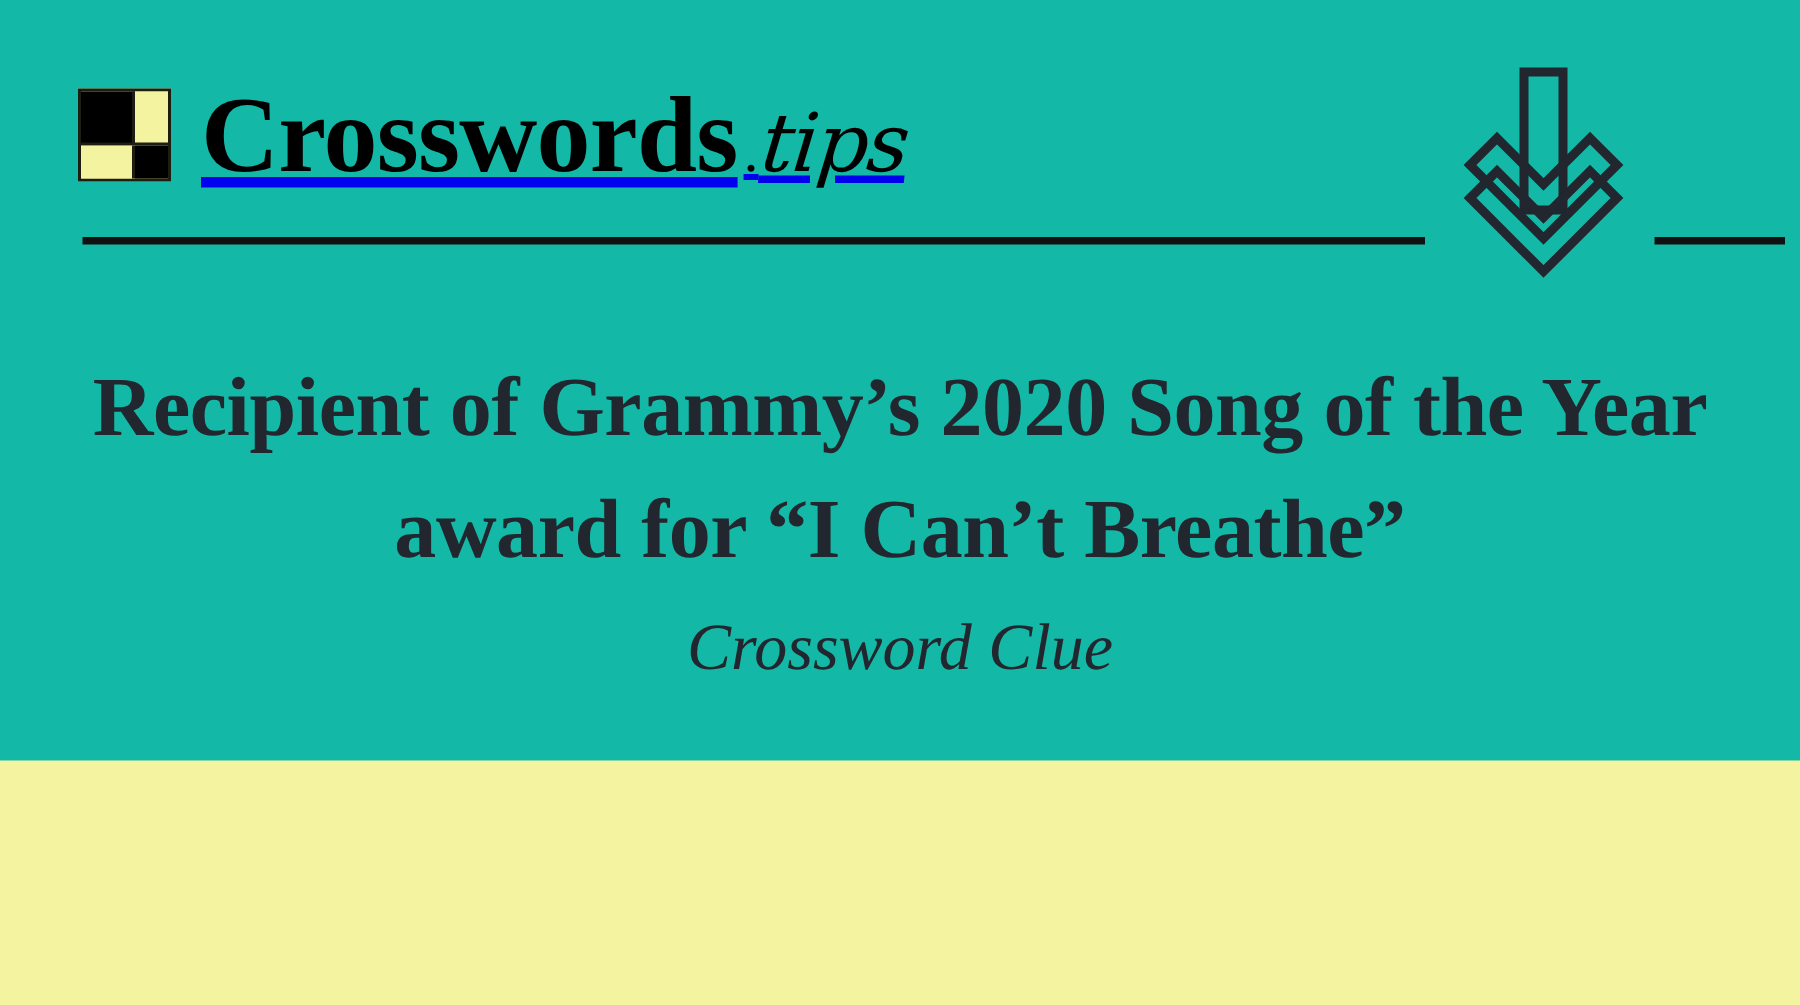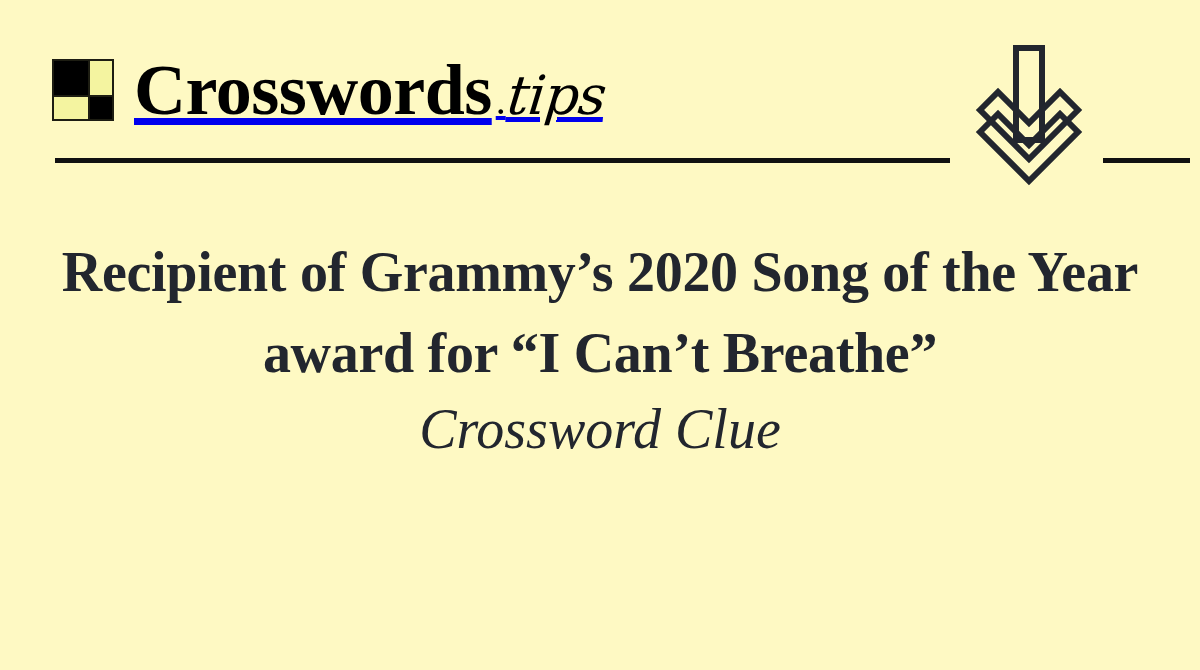--- a/index.html
+++ b/index.html
@@ -12,22 +12,22 @@
     height: 670px;
     background: #f4f4a0;
     font-family: "Liberation Serif", "DejaVu Serif", serif;
     color: #22262e;
     overflow: hidden;
   }
 
   .page {
     position: relative;
     width: 1200px;
-    height: 670px;
-    background: #fef9c3;
+    height: 507px;
+    background: #14b8a6;
     box-sizing: border-box;
   }
 
   
   .header {
     position: absolute;
     left: 0;
     top: 0;
     width: 1200px;
     height: 190px;
@@ -181,24 +181,24 @@
     letter-spacing: -0.3px;
     max-width: 1180px;
     margin-left: auto;
     margin-right: auto;
   }
 
   .clue-subtitle {
     font-family: "Liberation Serif", "DejaVu Serif", serif;
     font-style: italic;
     font-weight: 400;
-    font-size: 56px;
+    font-size: 44px;
     line-height: 1.3;
     color: #22262e;
-    margin: 0 0 0 0;
+    margin: 10px 0 0 0;
   }
 </style>
 </head>
 <body>
 
 <div class="page">
 
   <div class="header">
 
     <a class="brand" href="#">

